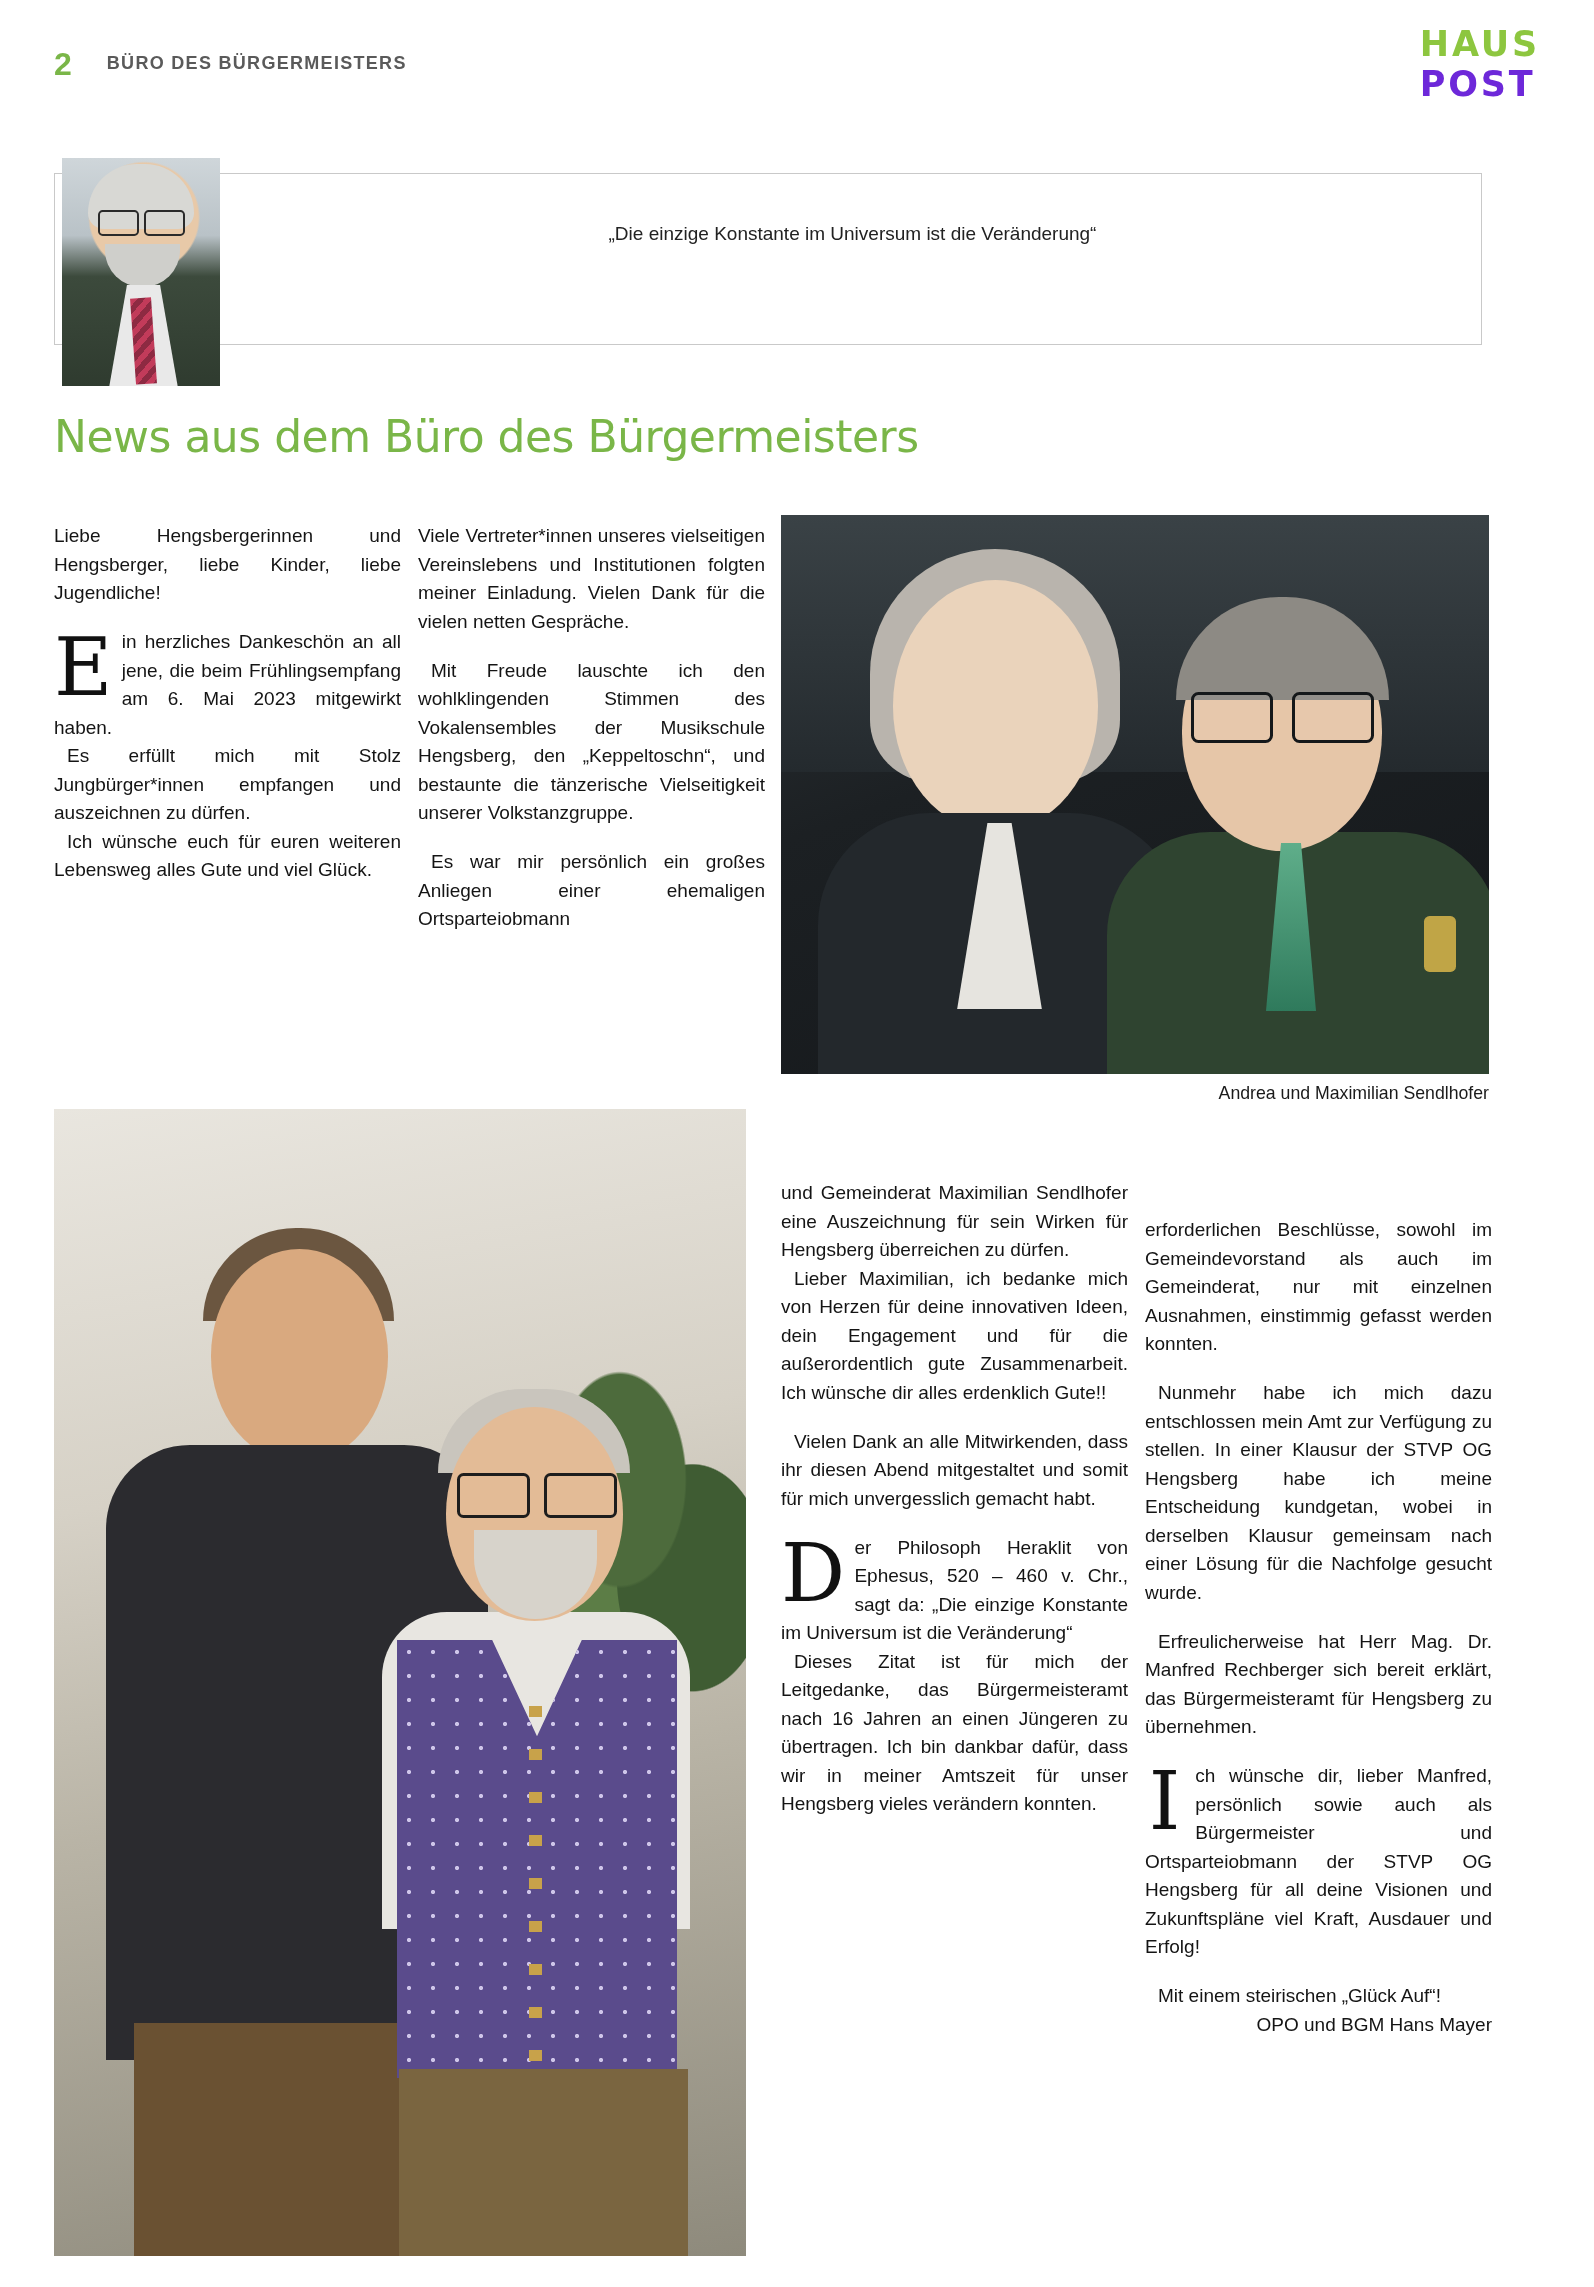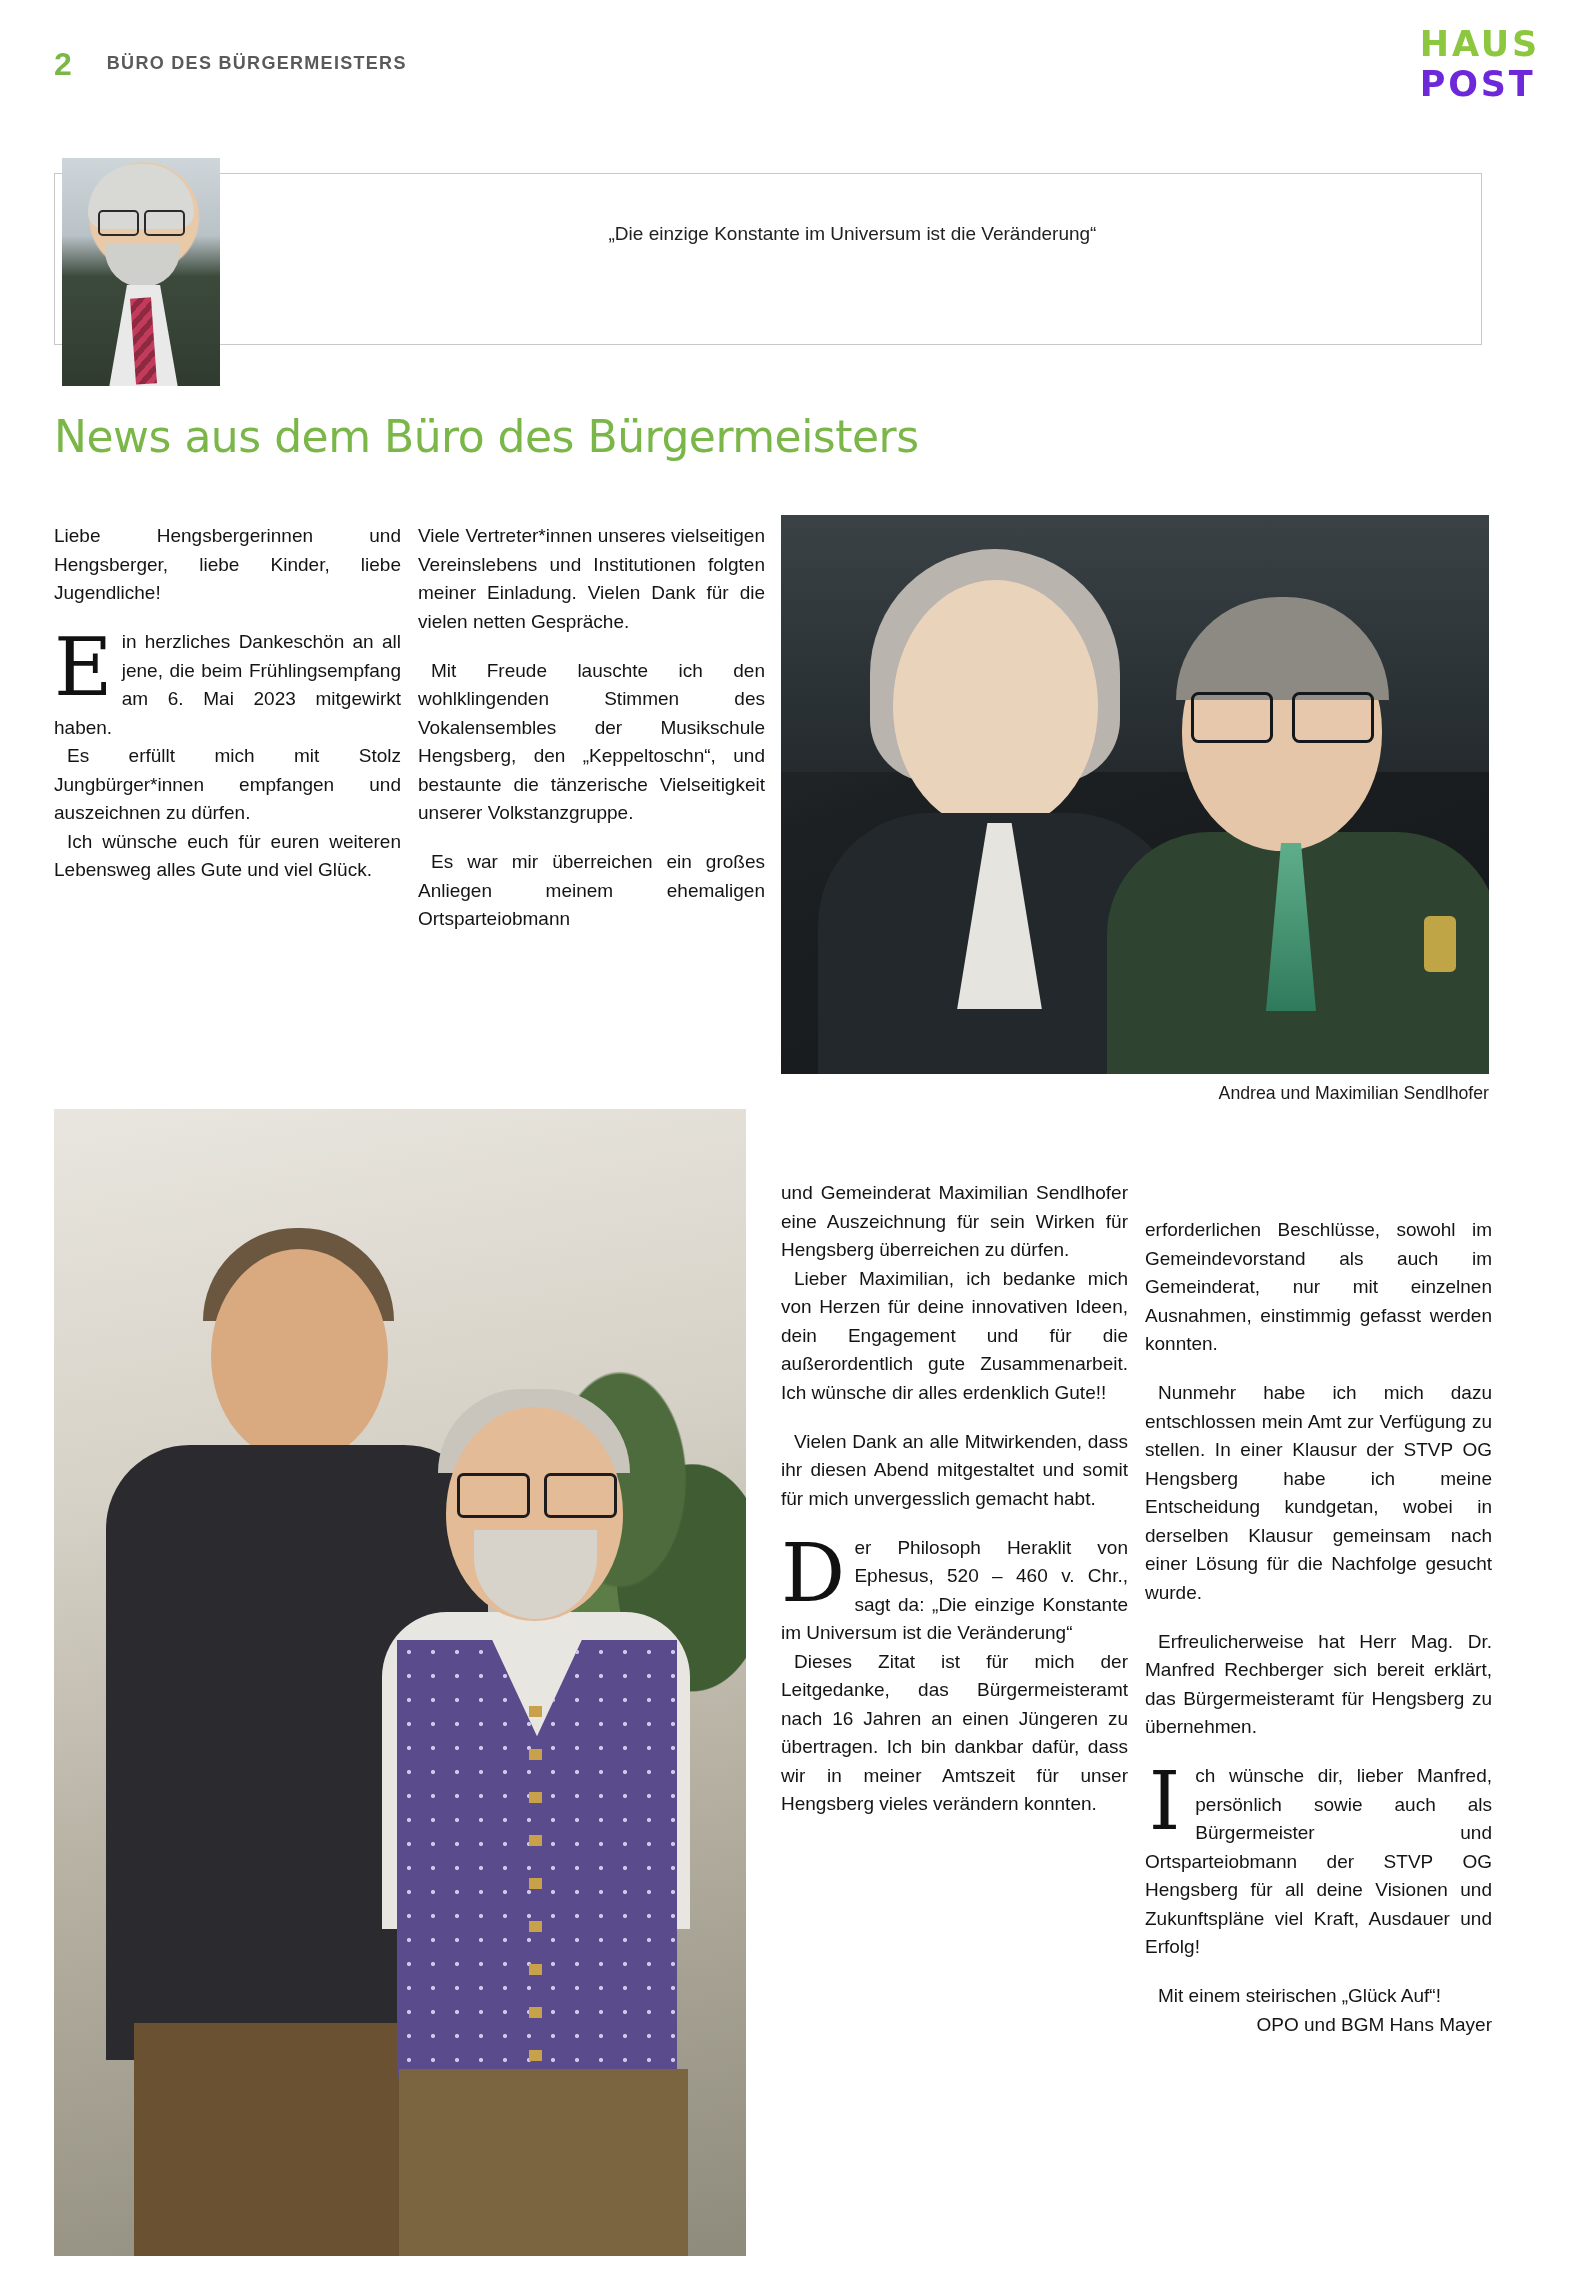--- a/index.html
+++ b/index.html
@@ -344,21 +344,21 @@
   <div class="col c1">
     <p class="noindent">Liebe Hengsbergerinnen und Hengsberger, liebe Kinder, liebe Jugendliche!</p>
     <p class="gap noindent"><span class="dropcap">E</span><span>in herzliches Dankeschön an all jene, die beim Frühlingsempfang am 6. Mai 2023 mitgewirkt haben.</span></p>
     <p>Es erfüllt mich mit Stolz Jungbürger*innen empfangen und auszeichnen zu dürfen.</p>
     <p>Ich wünsche euch für euren weiteren Lebensweg alles Gute und viel Glück.</p>
   </div>
 
   <div class="col c2">
     <p class="noindent">Viele Vertreter*innen unseres vielseitigen Vereinslebens und Institutionen folgten meiner Einladung. Vielen Dank für die vielen netten Gespräche.</p>
     <p class="gap">Mit Freude lauschte ich den wohlklingenden Stimmen des Vokalensembles der Musikschule Hengsberg, den „Keppeltoschn“, und bestaunte die tänzerische Vielseitigkeit unserer Volkstanzgruppe.</p>
-    <p class="gap">Es war mir überreichen ein großes Anliegen meinem ehemaligen Ortsparteiobmann</p>
+    <p class="gap">Es war mir persönlich ein großes Anliegen einer ehemaligen Ortsparteiobmann</p>
   </div>
 
   <div class="photo photo-couple">
     <div class="couple-bg"></div>
     <div class="couple-wall"></div>
     <div class="hair-l"></div>
     <div class="head-l"></div>
     <div class="body-l"></div>
     <div class="shirt-l"></div>
     <div class="body-r"></div>

